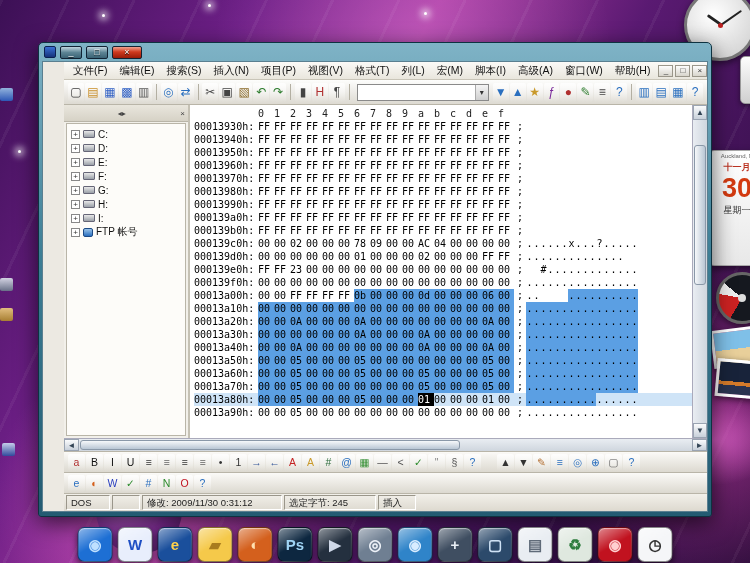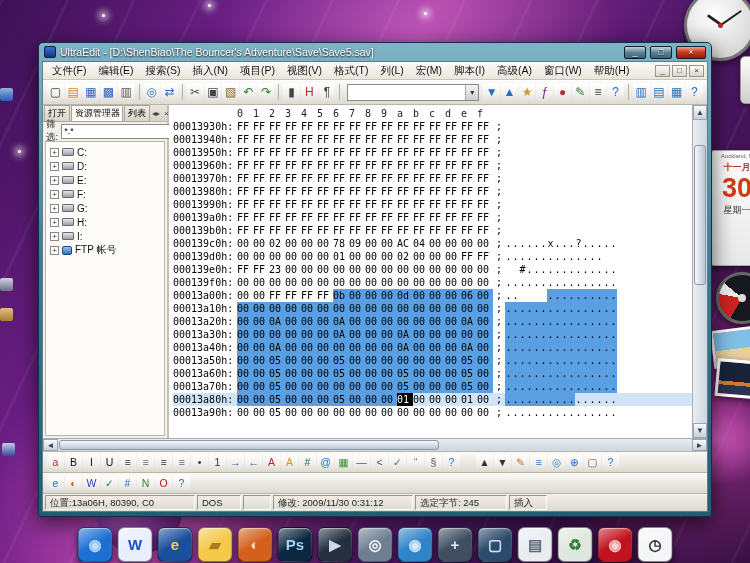--- a/index.html
+++ b/index.html
@@ -51,21 +51,21 @@
       background:linear-gradient(#7fb3c6,#3c7e95 45%, #235b72); border:1px solid #0e3240; border-radius:5px 5px 3px 3px;
       padding:0 3px 3px 3px; box-shadow:0 6px 22px rgba(0,0,0,.65); }
   .titlebar { height:18px; display:flex; align-items:center; gap:4px; padding:0 2px; }
   .app-ico { width:12px; height:12px; border-radius:2px; background:linear-gradient(#3a6fd4,#16337a);
       border:1px solid #0c2050; flex:0 0 auto; }
   .title-text { color:#fff; font-size:10.5px; text-shadow:0 1px 2px #000; white-space:nowrap; overflow:hidden; flex:1; }
   .win-btn { height:13px; border-radius:2px; border:1px solid #123; font-size:9px; line-height:11px; text-align:center;
       color:#fff; text-shadow:0 1px 1px #000; flex:0 0 auto; }
   .bt-min,.bt-max { width:22px; background:linear-gradient(#bfd4dd,#5c8494 50%, #3a6274); }
   .bt-close { width:30px; background:linear-gradient(#f0a28f,#cf3a1f 45%, #9a1c08); }
-  .win-body { height:451px; background:#ece9e2; border:1px solid #5a7f90; display:flex; flex-direction:column; }
+  .win-body { height:451px; background:#ece9e2; border:1px solid #5a7f90; display:flex; flex-direction:column;padding-left:21px; }
 
   .menubar { height:18px; background:linear-gradient(#fbfaf7,#e9e6dd); border-bottom:1px solid #c9c5b8;
       display:flex; align-items:center; font-size:10.5px; color:#111; padding:0 3px; }
   .menu-items { display:flex; flex:1; }
   .menu-item { padding:1px 6px; white-space:nowrap; }
   .mdi-btn { width:15px; height:12px; border:1px solid #9a968a; background:linear-gradient(#fdfdfd,#d8d5cc);
       font-size:8px; line-height:10px; text-align:center; color:#333; margin-left:2px; }
 
   .toolbar { height:25px; background:linear-gradient(#fdfdfc,#dddad2); border-bottom:1px solid #b9b5a8;
       display:flex; align-items:center; padding:0 4px; gap:1px; }
@@ -176,21 +176,20 @@
 </div>
 <div class="gadget-gauge" data-name="meter-gadget">
   <div class="gauge-pin" data-name="meter-needle"></div>
 </div>
 <div class="photo p1" data-name="photo-gadget-slide"></div>
 <div class="photo p2" data-name="photo-gadget-slide"></div>
 
 <div class="window" data-name="ultraedit-window">
   <div class="titlebar" data-name="title-bar">
     <div class="app-ico" data-name="ultraedit-app-icon"></div>
-    <div class="title-text" data-name="window-title">UltraEdit - [D:\ShenBiao\The Bouncer's Adventure\Save\Save5.sav]</div>
     <div class="win-btn bt-min" data-name="minimize-button">_</div>
     <div class="win-btn bt-max" data-name="maximize-button">□</div>
     <div class="win-btn bt-close" data-name="close-button">×</div>
   </div>
   <div class="win-body" data-name="window-body">
 
     <div class="menubar" data-name="menu-bar">
       <div class="menu-items" data-name="menu-bar-items">
           <span class="menu-item" data-name="menu-item">文件(F)</span>
           <span class="menu-item" data-name="menu-item">编辑(E)</span>
@@ -249,34 +248,22 @@
         <span class="tb-icon" data-name="layout-horizontal-icon" style="color: rgb(42, 111, 191);">▥</span>
         <span class="tb-icon" data-name="layout-vertical-icon" style="color: rgb(42, 111, 191);">▤</span>
         <span class="tb-icon" data-name="layout-grid-icon" style="color: rgb(42, 111, 191);">▦</span>
         <span class="tb-icon" data-name="toolbar-help-icon" style="color: rgb(42, 111, 191);">?</span>
       </div>
 
 
     <div class="content" data-name="main-content">
       <div class="sidebar" data-name="sidebar">
         <div class="sb-tabs" data-name="sidebar-tab-bar">
-          <span id="sbTabs" style="display:flex;gap:1px" data-name="sidebar-tabs">
-              <span class="sb-tab" data-name="sidebar-tab">打开</span>
-              <span class="sb-tab active" data-name="sidebar-tab">资源管理器</span>
-              <span class="sb-tab" data-name="sidebar-tab">列表</span>
-            </span>
           <span class="sb-mini" data-name="sidebar-scroll-arrows">◂▸</span>
           <span class="sb-mini" data-name="sidebar-close-icon">×</span>
-        </div>
-        <div class="filter-row" data-name="filter-row">
-          <span data-name="filter-label">筛选:</span>
-          <span class="filter-combo" data-name="filter-combo">
-            <input class="filter-input" data-name="filter-input" value="*.*" style="">
-            <span class="tb-combo-arrow" data-name="chevron-down-icon">▾</span>
-          </span>
         </div>
         <div class="tree" data-name="folder-tree">
             <div class="tree-item" data-name="tree-item-c">
               <span class="expander" data-name="expander-icon">+</span>
               <span class="drive-ico" data-name="drive-icon"></span>
               <span class="tree-label" data-name="tree-item-label">C:</span>
             </div>
             <div class="tree-item" data-name="tree-item-d">
               <span class="expander" data-name="expander-icon">+</span>
               <span class="drive-ico" data-name="drive-icon"></span>
@@ -402,21 +389,20 @@
           <span class="tb-icon" data-name="w3c-icon" style="color: rgb(42, 63, 191);">W</span>
           <span class="tb-icon" data-name="validate-icon" style="color: rgb(42, 138, 42);">✓</span>
           <span class="tb-icon" data-name="css-icon" style="color: rgb(42, 111, 191);">#</span>
           <span class="tb-icon" data-name="netscape-icon" style="color: rgb(42, 138, 42);">N</span>
           <span class="tb-icon" data-name="opera-icon" style="color: rgb(193, 18, 31);">O</span>
           <span class="tb-icon" data-name="browser-help-icon" style="color: rgb(42, 111, 191);">?</span>
         </span>
     </div>
 
     <div class="statusbar" data-name="status-bar">
-        <span class="status-seg" data-name="status-position">位置:13a06H, 80390, C0</span>
         <span class="status-seg" data-name="status-mode">DOS</span>
         <span class="status-seg" data-name="status-spare"></span>
         <span class="status-seg" data-name="status-modified">修改: 2009/11/30 0:31:12</span>
         <span class="status-seg" data-name="status-selected">选定字节: 245</span>
         <span class="status-seg" data-name="status-insert">插入</span>
       </div>
   </div>
 </div>
 
 <div class="dock" data-name="dock">

